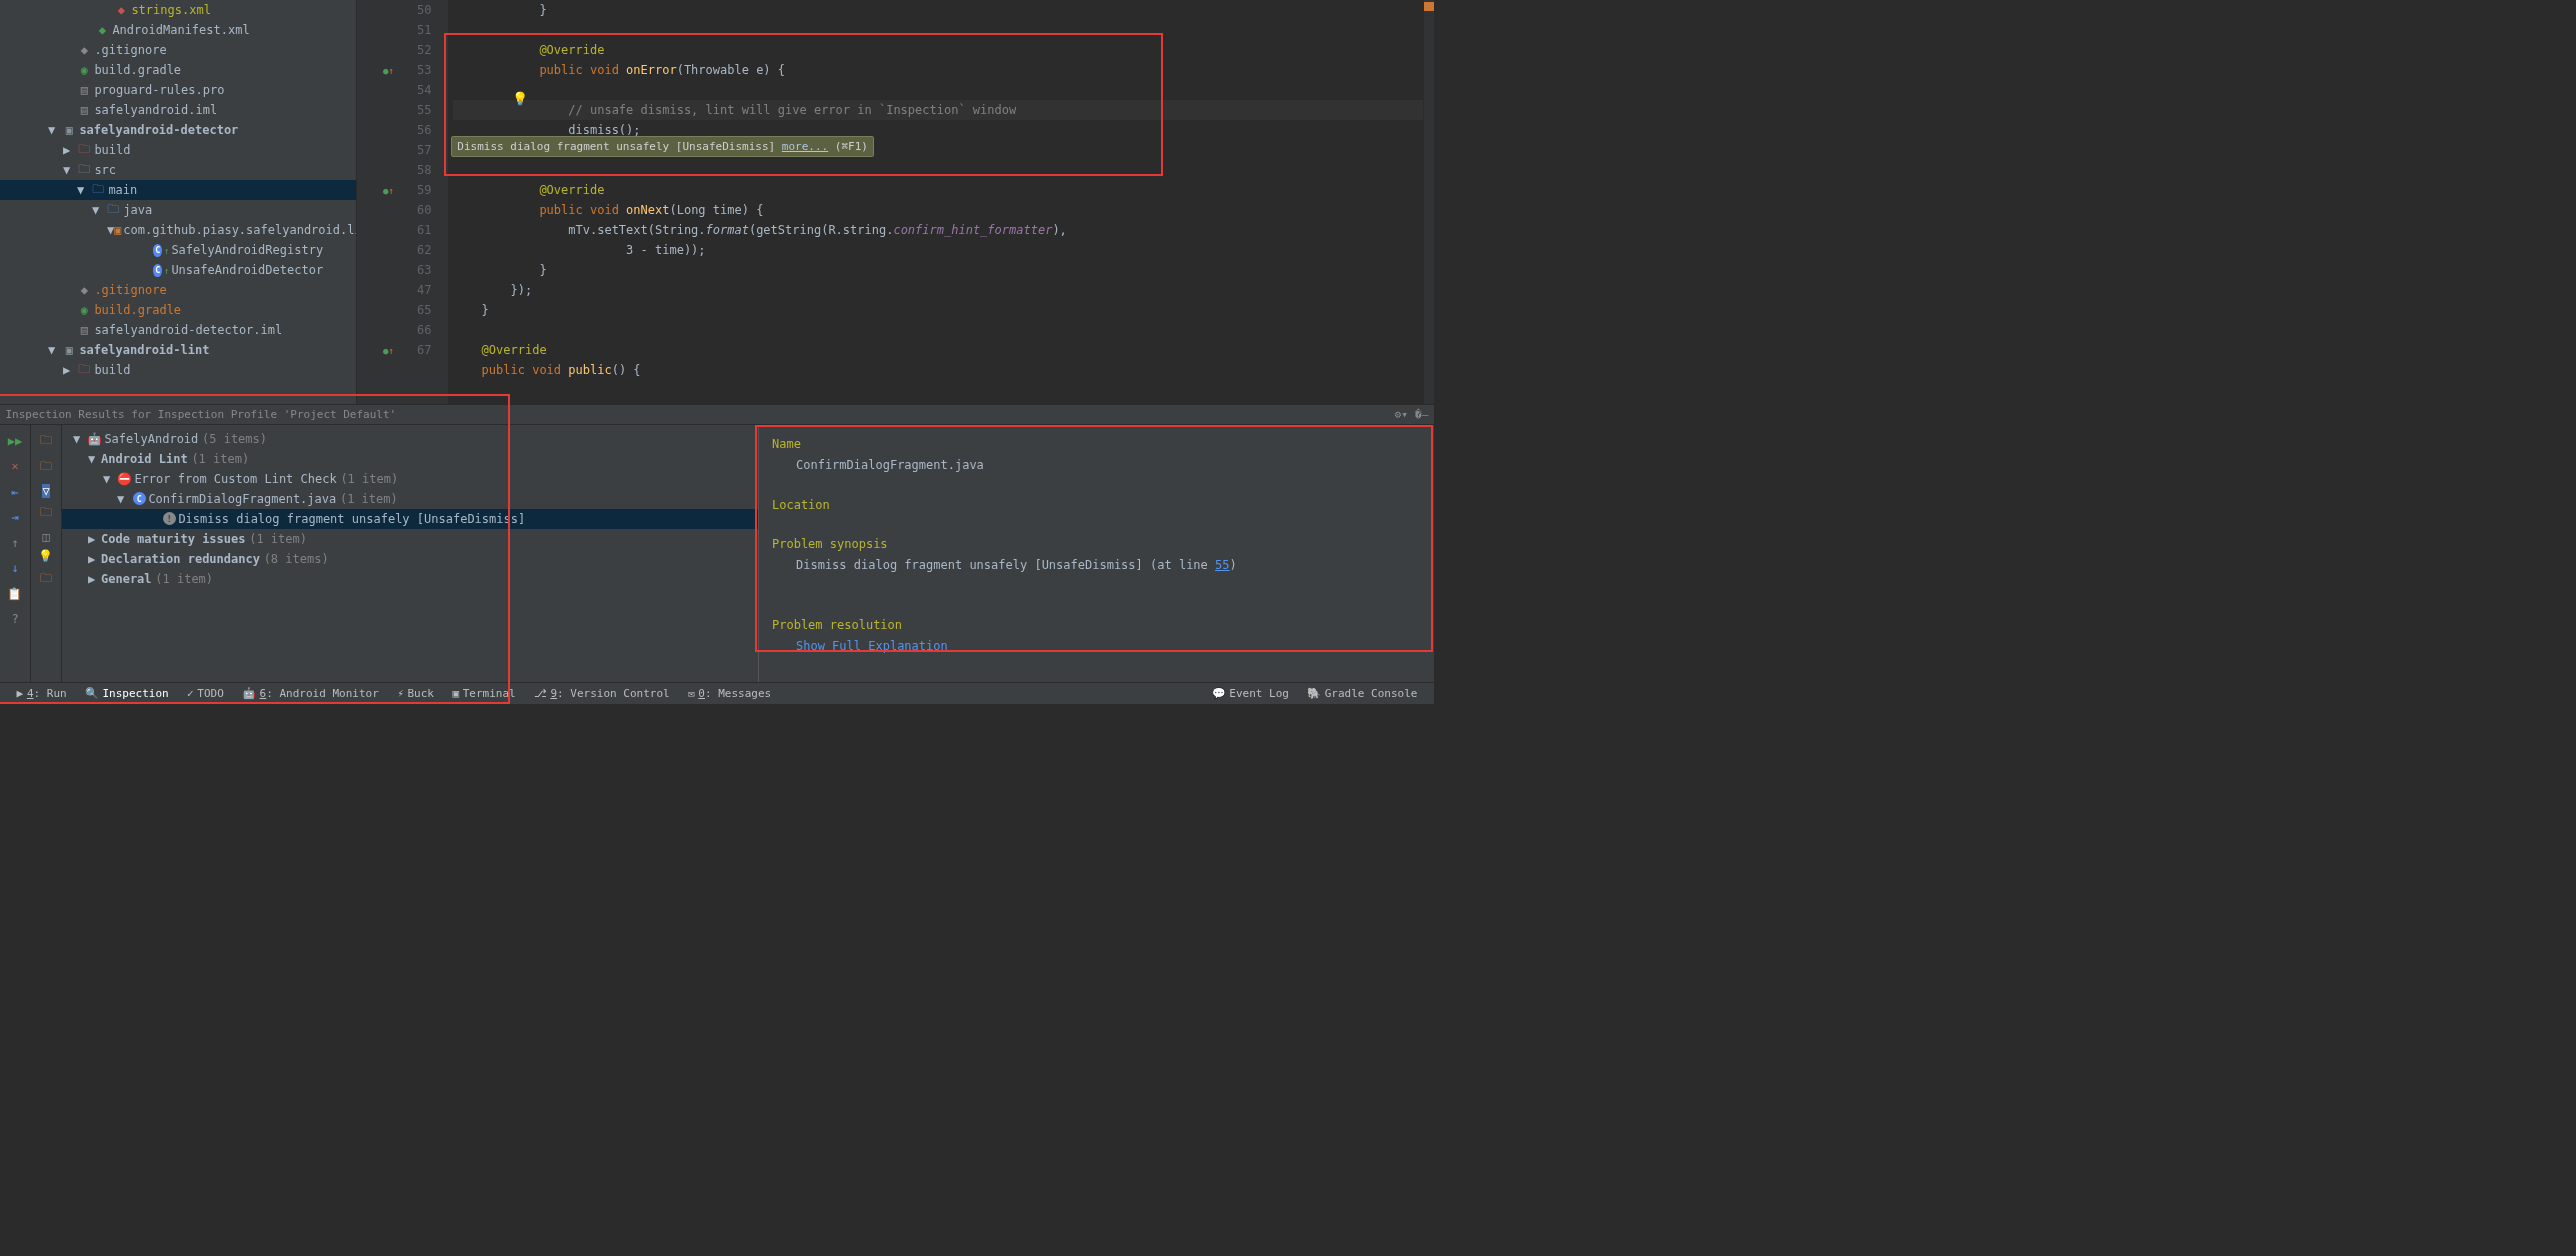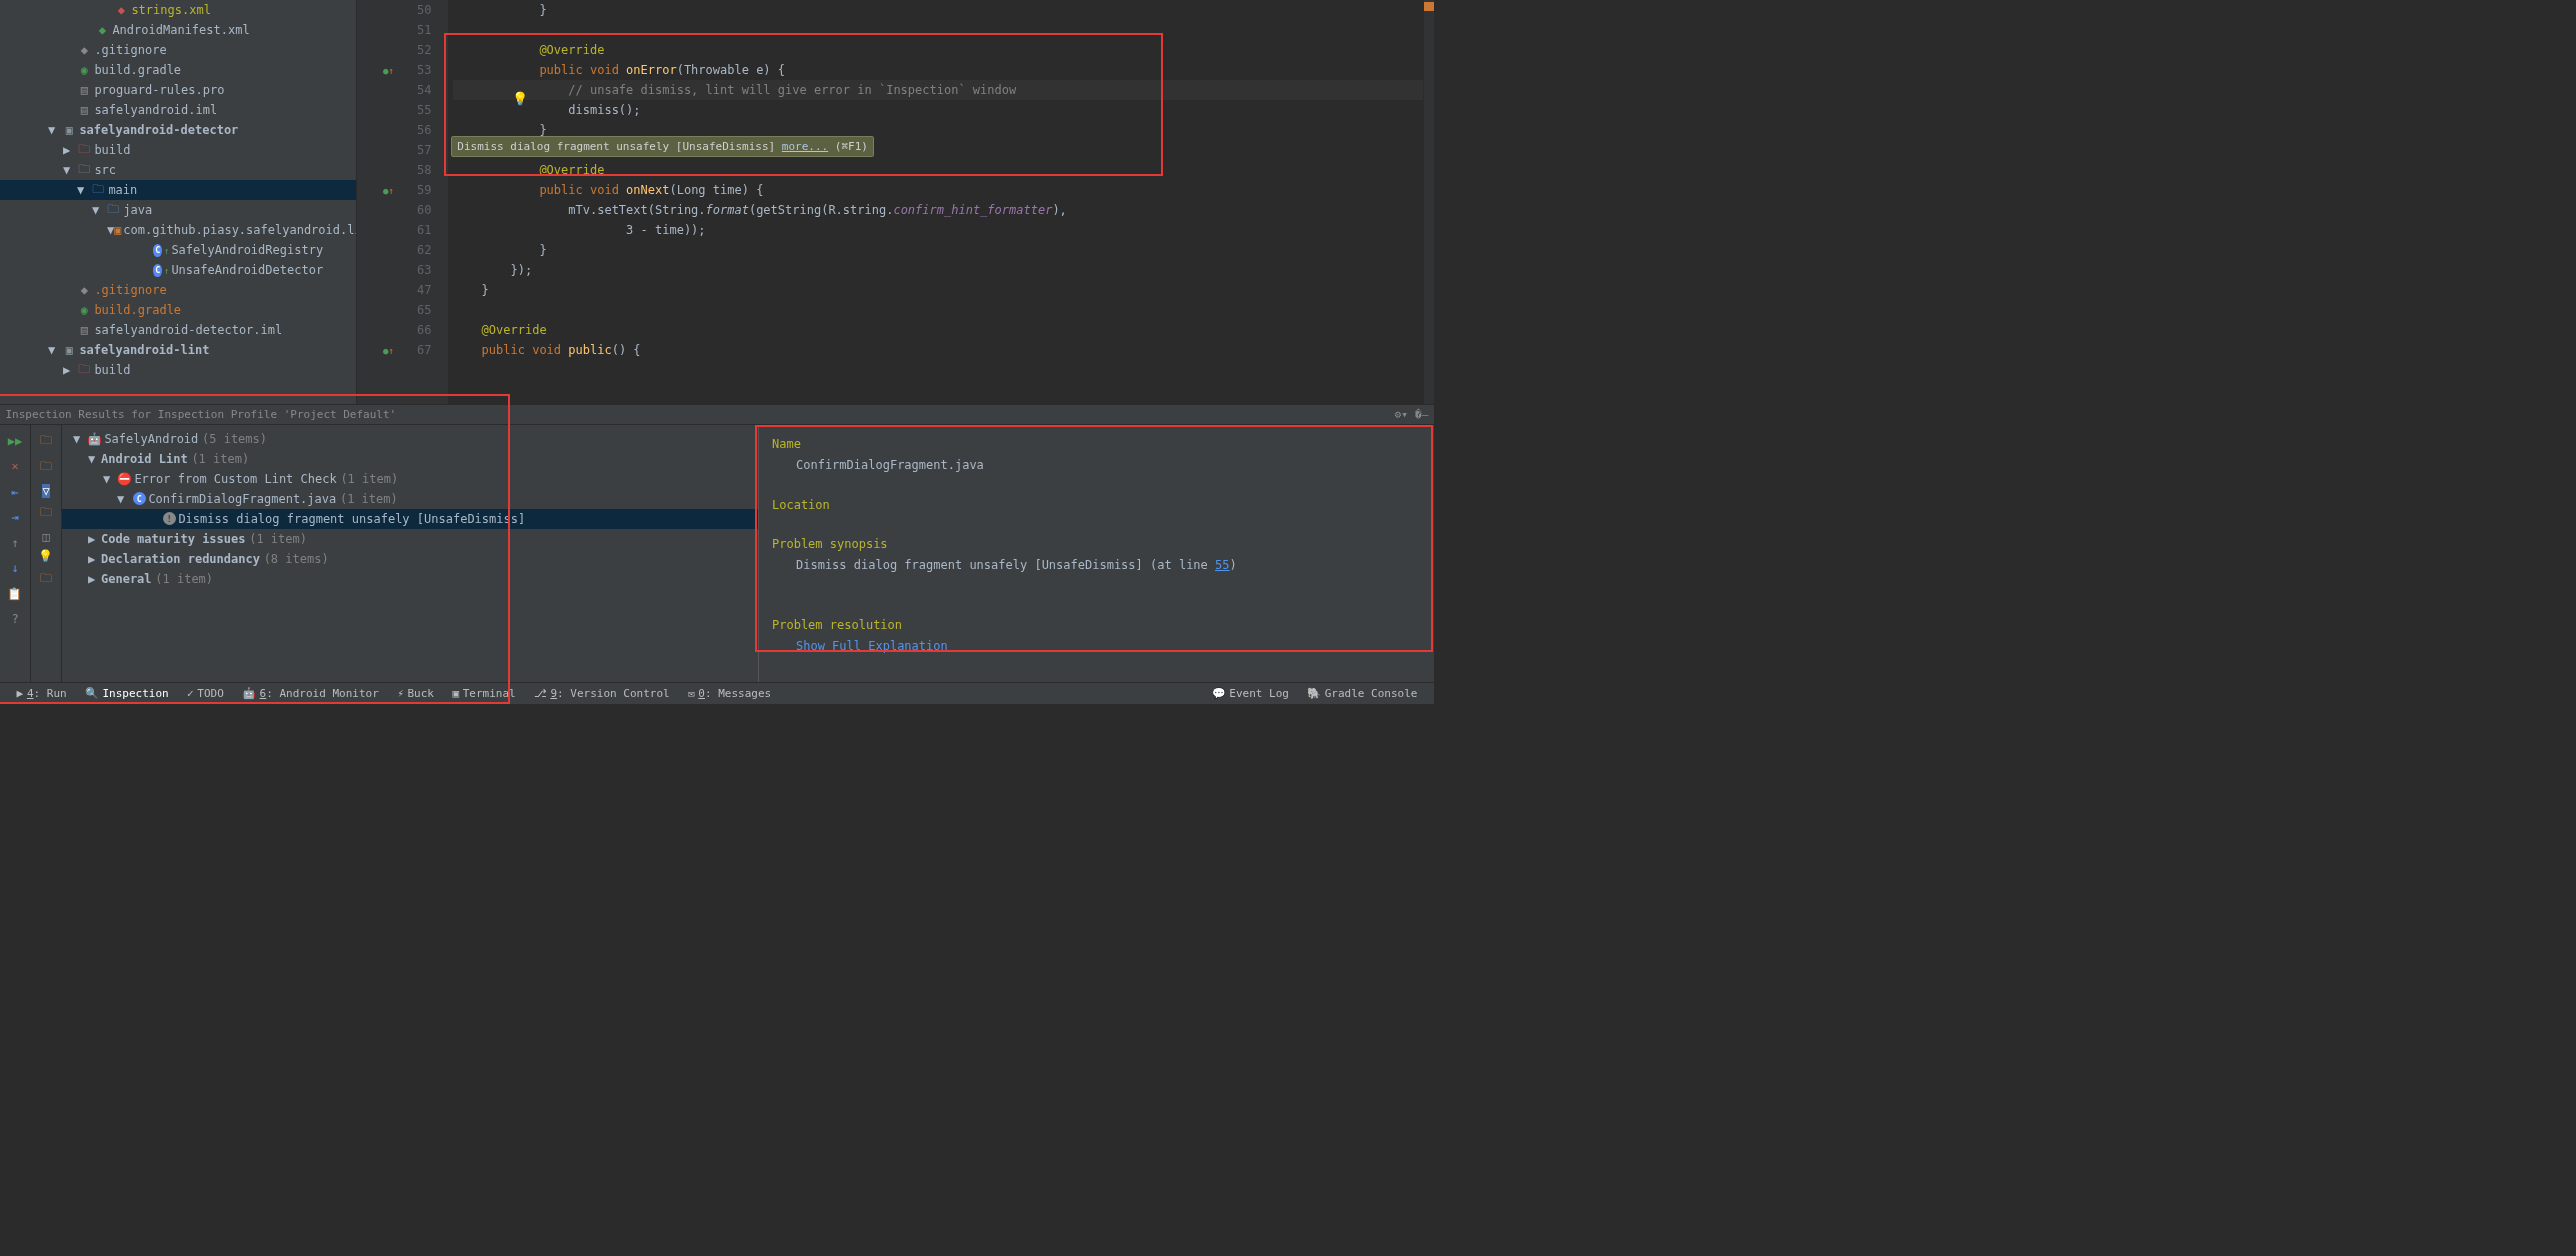--- a/index.html
+++ b/index.html
@@ -74,21 +74,21 @@
 .insp-detail { flex:1; padding:9.2px 13px; font-family:monospace; font-size:12px; line-height:21px; border-left:0.9px solid #555;}
 .section-title { color:#BBB529; }
 .link { color:#5394EC; text-decoration:underline; }
 .insp-detail-indent { padding-left:24px; }
 .bottom-bar { height:22px; background:#3c3f41; border-top:0.9px solid #2b2b2b; display:flex; align-items:center; padding:0 7.4px; font-size:11px;}
 .bottom-tab { display:flex; align-items:center; gap:3.7px; padding:0 9.2px; height:100%; cursor:pointer; color:#bbb;}
 .bottom-tab.active { color:#fff; }
 .bottom-tab .underline { text-decoration:underline; }
 .spacer { flex:1; }
 .status-bar { height:20px; background:#3c3f41; border-top:0.9px solid #2b2b2b; display:flex; align-items:center; padding:0 7.4px; font-size:11px; color:#888; justify-content:flex-end; gap:11px;}
-.caret-line { background:#323232; }
+.caret-line { background:#323232;margin-top:20px; }
 .bulb { position:absolute; left:63px; top:91px; color:#f0a732; font-size:13px;}
 </style>
 </head>
 <body>
 
 <div class="app">
   <div class="main">
 
     <div class="project-tree" id="tree">
         <div class="tree-item" style="padding-left: 100px;">

